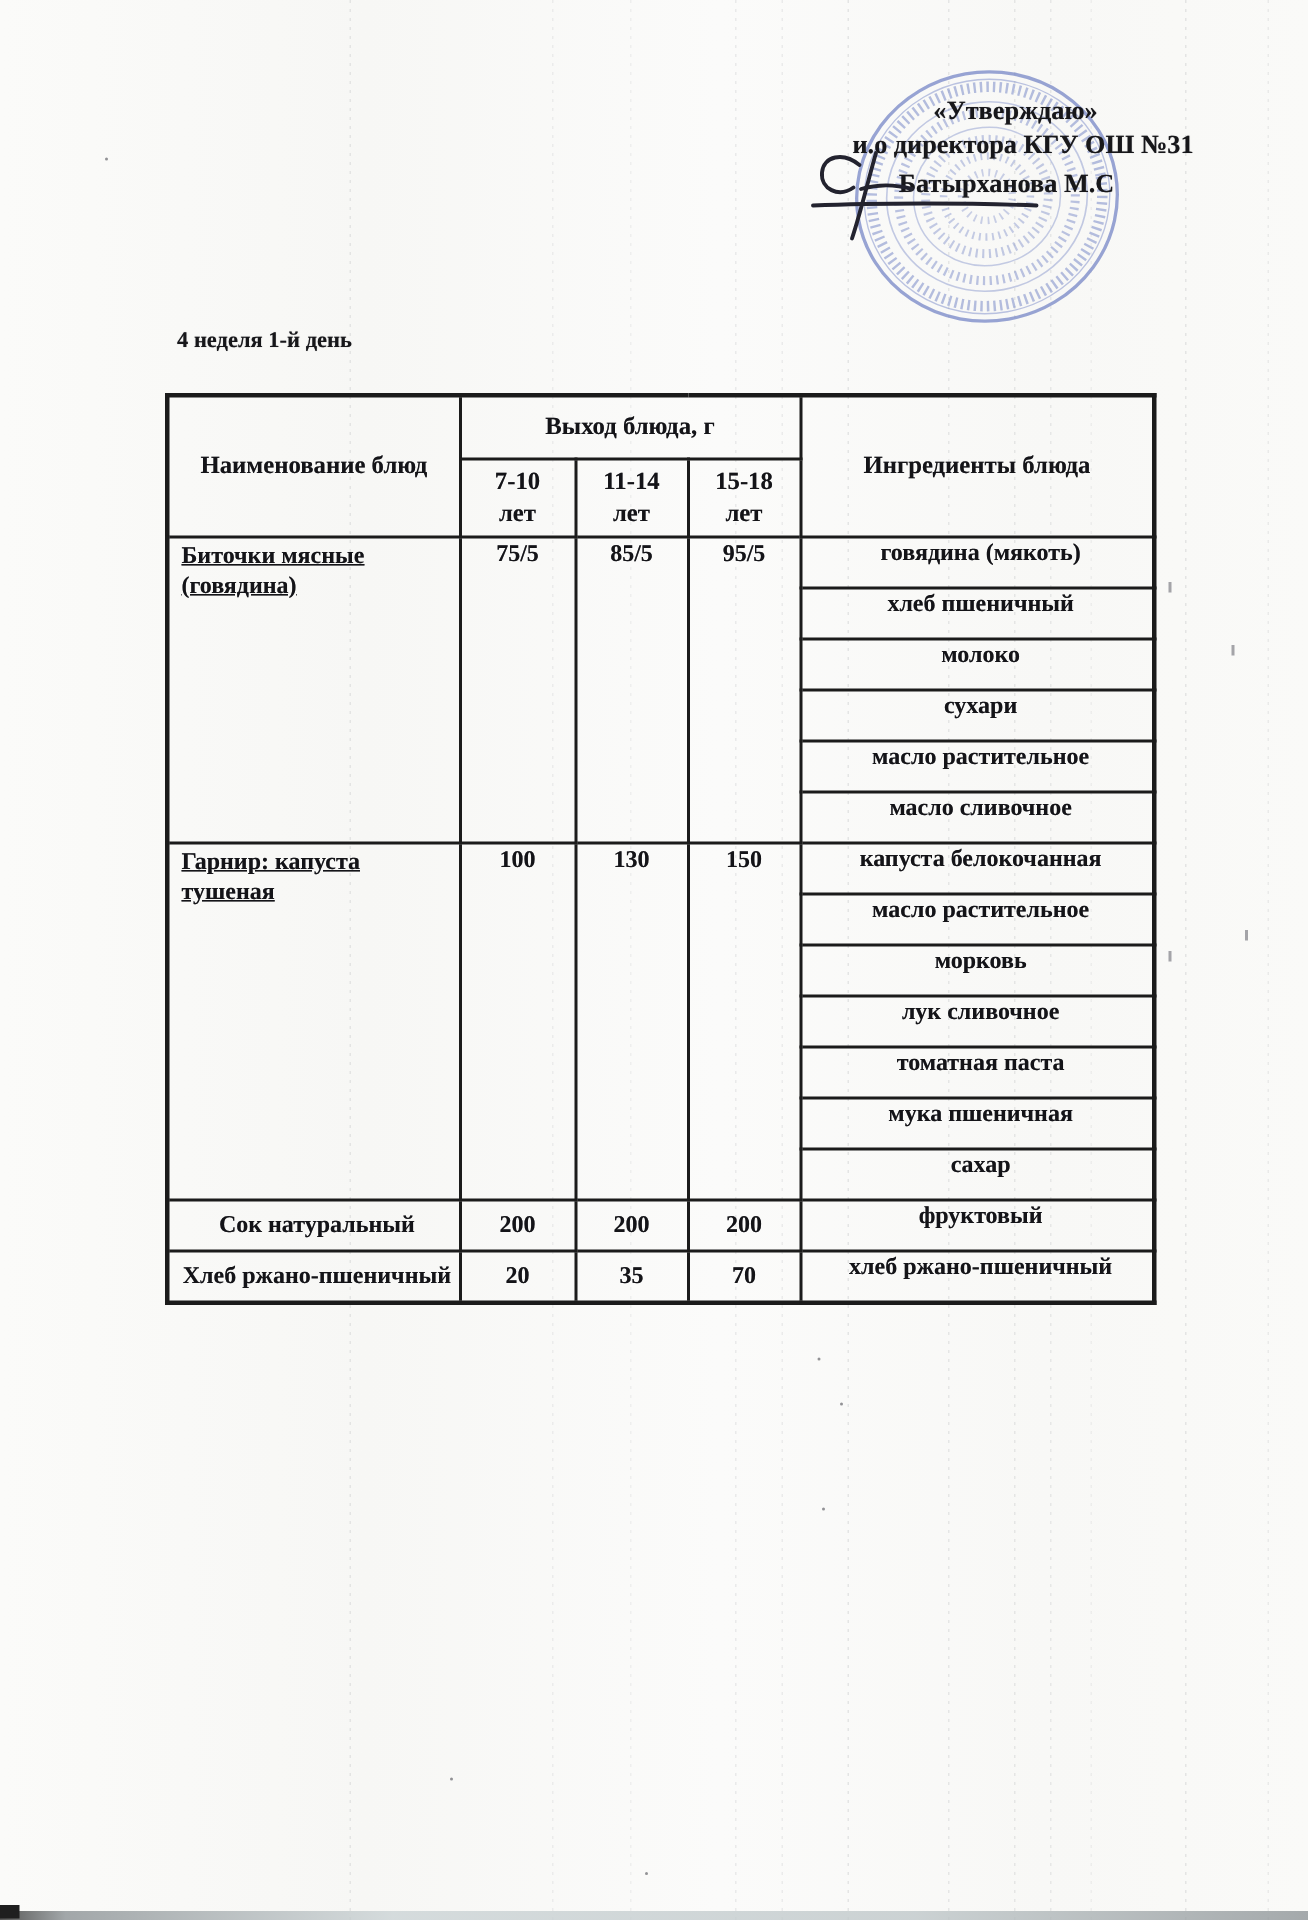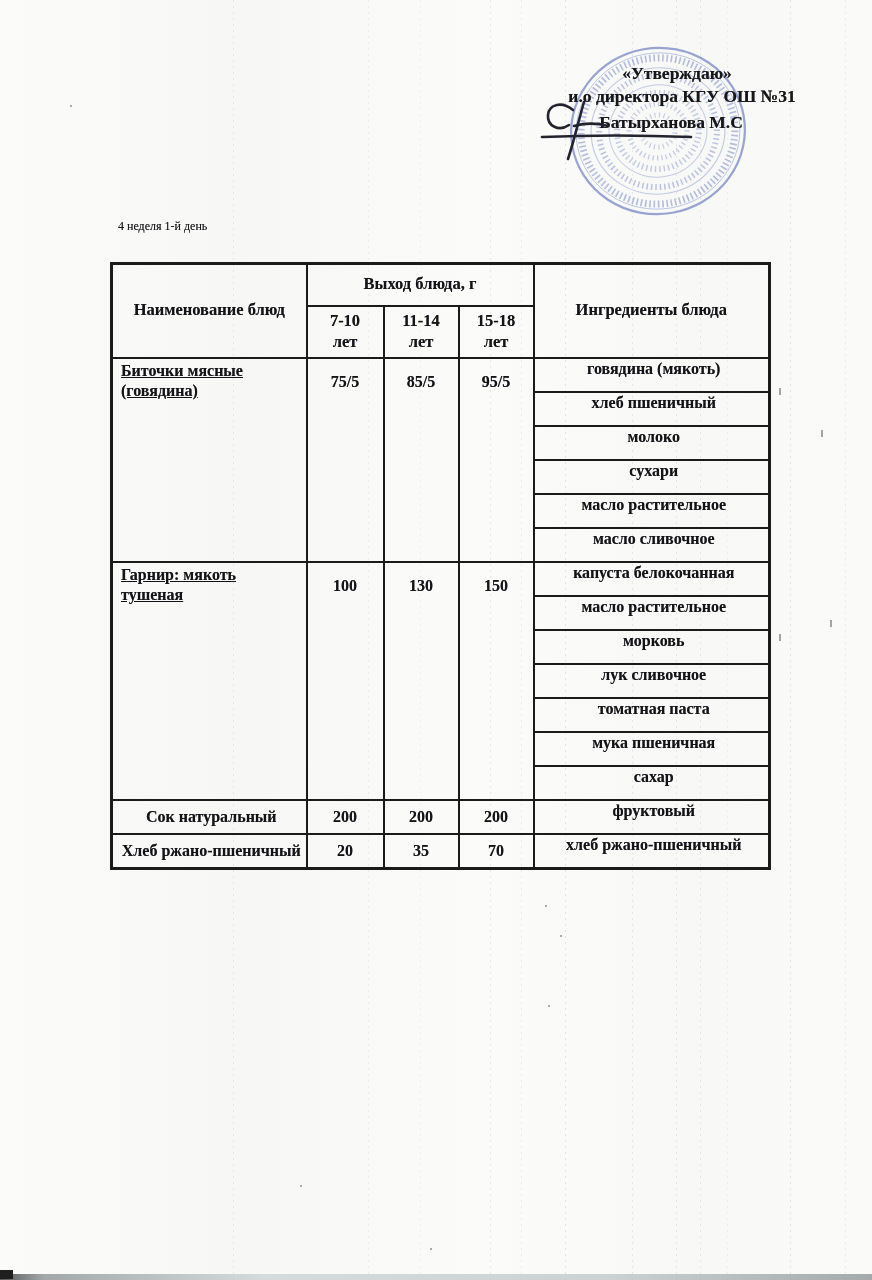--- a/index.html
+++ b/index.html
@@ -26,21 +26,21 @@
     text-align:center;font-weight:700;font-size:17.5px;line-height:23px;
     text-shadow:0 0 .5px rgba(10,10,20,.55);
   }
   .approval .l1{padding-right:10px;}
   .approval .l3{padding-right:22px;margin-top:3px;}
   .stamp{position:absolute;left:564px;top:43px;pointer-events:none;}
   .signature{position:absolute;left:538px;top:95px;pointer-events:none;}
   
   .doc-title{
     position:absolute;left:118px;top:219px;
-    font-weight:400;font-size:12px;text-shadow:0 0 .5px rgba(10,10,20,.5);
+    font-weight:700;font-size:15px;text-shadow:0 0 .5px rgba(10,10,20,.5);
   }
   
   table.menu{
     position:absolute;left:110px;top:262px;width:658px;
     border-collapse:collapse;table-layout:fixed;
     border:3px solid #1b1b1b;
   }
   table.menu td{
     border:2px solid #1b1b1b;
     font-weight:700;color:#141418;
@@ -48,21 +48,21 @@
     overflow:hidden;
   }
   tr.h1{height:42px;}
   tr.h2{height:52px;}
   tr.ingr{height:24px;}
   tr.single{height:25px;}
   td.hdr{text-align:center;vertical-align:middle;font-size:16.5px;line-height:1.25;}
   td.age{padding:0 12px;}
   td.name{text-align:left;vertical-align:top;padding:2px 4px 0 8px;font-size:16px;line-height:1.25;text-decoration:underline;}
   td.name-s{text-align:center;vertical-align:middle;padding:0 4px 0 8px;font-size:16px;}
-  td.val{text-align:center;vertical-align:top;padding-top:14px;font-size:16px;}
+  td.val{text-align:center;vertical-align:top;padding-top:2px;font-size:16px;}
   td.val-s{text-align:center;vertical-align:middle;font-size:16px;}
   td.ing{text-align:center;vertical-align:middle;padding:1px 4px 13px 9px;font-size:16px;}
 </style>
 </head>
 <body>
 
 <div class="page">
 
   <div class="vl" style="left:233px;opacity:.5"></div>
   <div class="vl" style="left:368px;opacity:.35"></div>
@@ -156,21 +156,21 @@
           <td class="ing">сухари</td>
         </tr>
       <tr class="ingr">
           <td class="ing">масло растительное</td>
         </tr>
       <tr class="ingr">
           <td class="ing">масло сливочное</td>
         </tr>
 
       <tr class="ingr">
-        <td class="name" rowspan="7">Гарнир: мякоть тушеная</td>
+        <td class="name" rowspan="7">Гарнир: капуста тушеная</td>
         <td class="val" rowspan="7">100</td>
         <td class="val" rowspan="7">130</td>
         <td class="val" rowspan="7">150</td>
         <td class="ing">капуста белокочанная</td>
       </tr>
       <tr class="ingr">
           <td class="ing">масло растительное</td>
         </tr>
       <tr class="ingr">
           <td class="ing">морковь</td>

